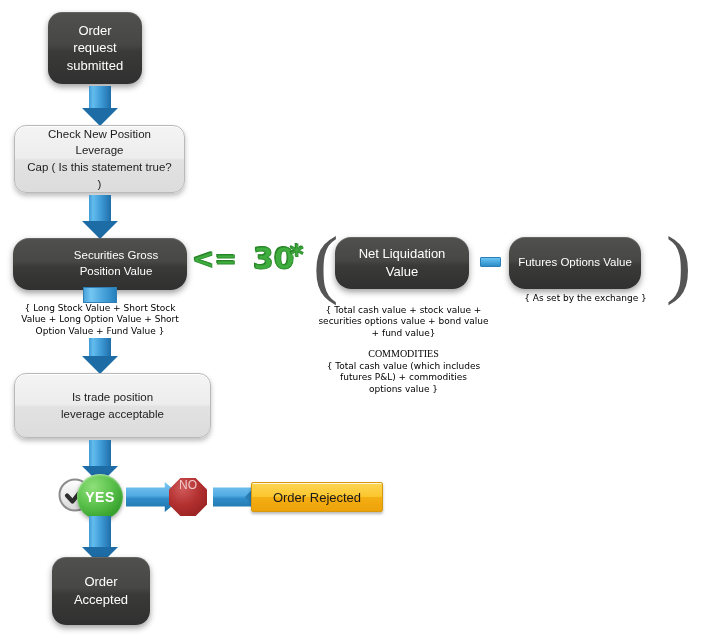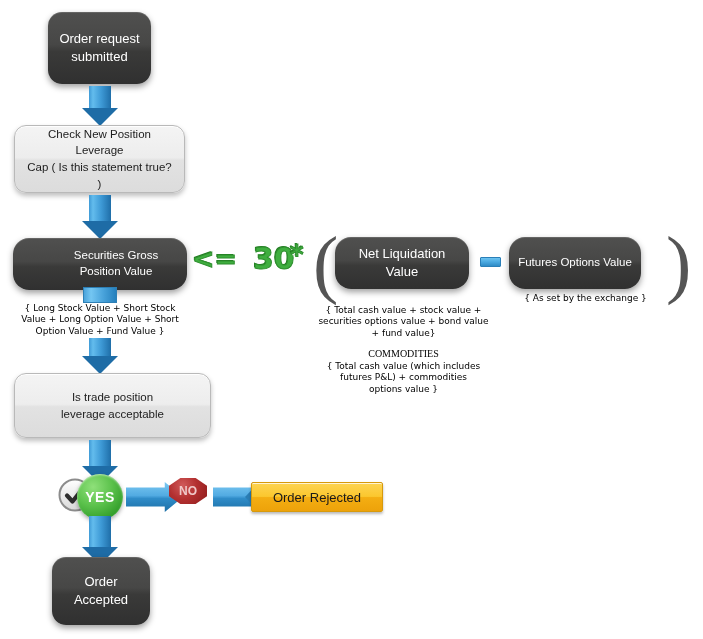--- a/index.html
+++ b/index.html
@@ -149,29 +149,29 @@
 
   
   .check-icon {
     position: absolute;
     width: 34px; height: 34px;
   }
 
   
   .no-node {
     position: absolute;
-    width: 38px; height: 26px;
+    width: 38px; height: 38px;
     background: radial-gradient(circle at 36% 28%, #d05a5a 0%, #b33030 45%, #8d1c1c 100%);
     clip-path: polygon(30% 0%, 70% 0%, 100% 30%, 100% 70%, 70% 100%, 30% 100%, 0% 70%, 0% 30%);
     display: flex;
-    align-items: center;
+    align-items: flex-start;
     justify-content: center;
     color: #f0c9c9;
     font-size: 12px;
-    font-weight: bold;
+    font-weight: normal;
     box-shadow: 0 2px 3px rgba(0,0,0,0.3);
   }
 
   
   .arrow-right {
     position: absolute;
     height: 30px;
     background: linear-gradient(to bottom, #7cc9f2 0%, #52abe2 45%, #2f8cc8 55%, #1d6fa6 100%);
     clip-path: polygon(0% 18%, 68% 18%, 68% 0%, 100% 50%, 68% 100%, 68% 82%, 0% 82%);
   }
@@ -197,21 +197,21 @@
     border-top: 15px solid transparent;
     border-bottom: 15px solid transparent;
     border-right: 14px solid #2a7db4;
   }
 </style>
 </head>
 <body>
 
 <div class="canvas">
 
-  <div class="dark-box" style="left:48px; top:12px; width:103px; height:72px; font-size:13px;">
+  <div class="dark-box" style="left:48px; top:12px; width:94px; height:72px; font-size:13px;">
     <span class="txt">Order request
 submitted</span>
   </div>
 
   <div class="arrow-down" style="left:82px; top:86px; width:36px; height:40px;">
     <div class="shaft" style="height:24px;"></div>
     <div class="head" style="top:22px;"></div>
   </div>
 
   <div class="light-box" style="left:14px; top:125px; width:171px; height:68px; font-size:11.5px;">

